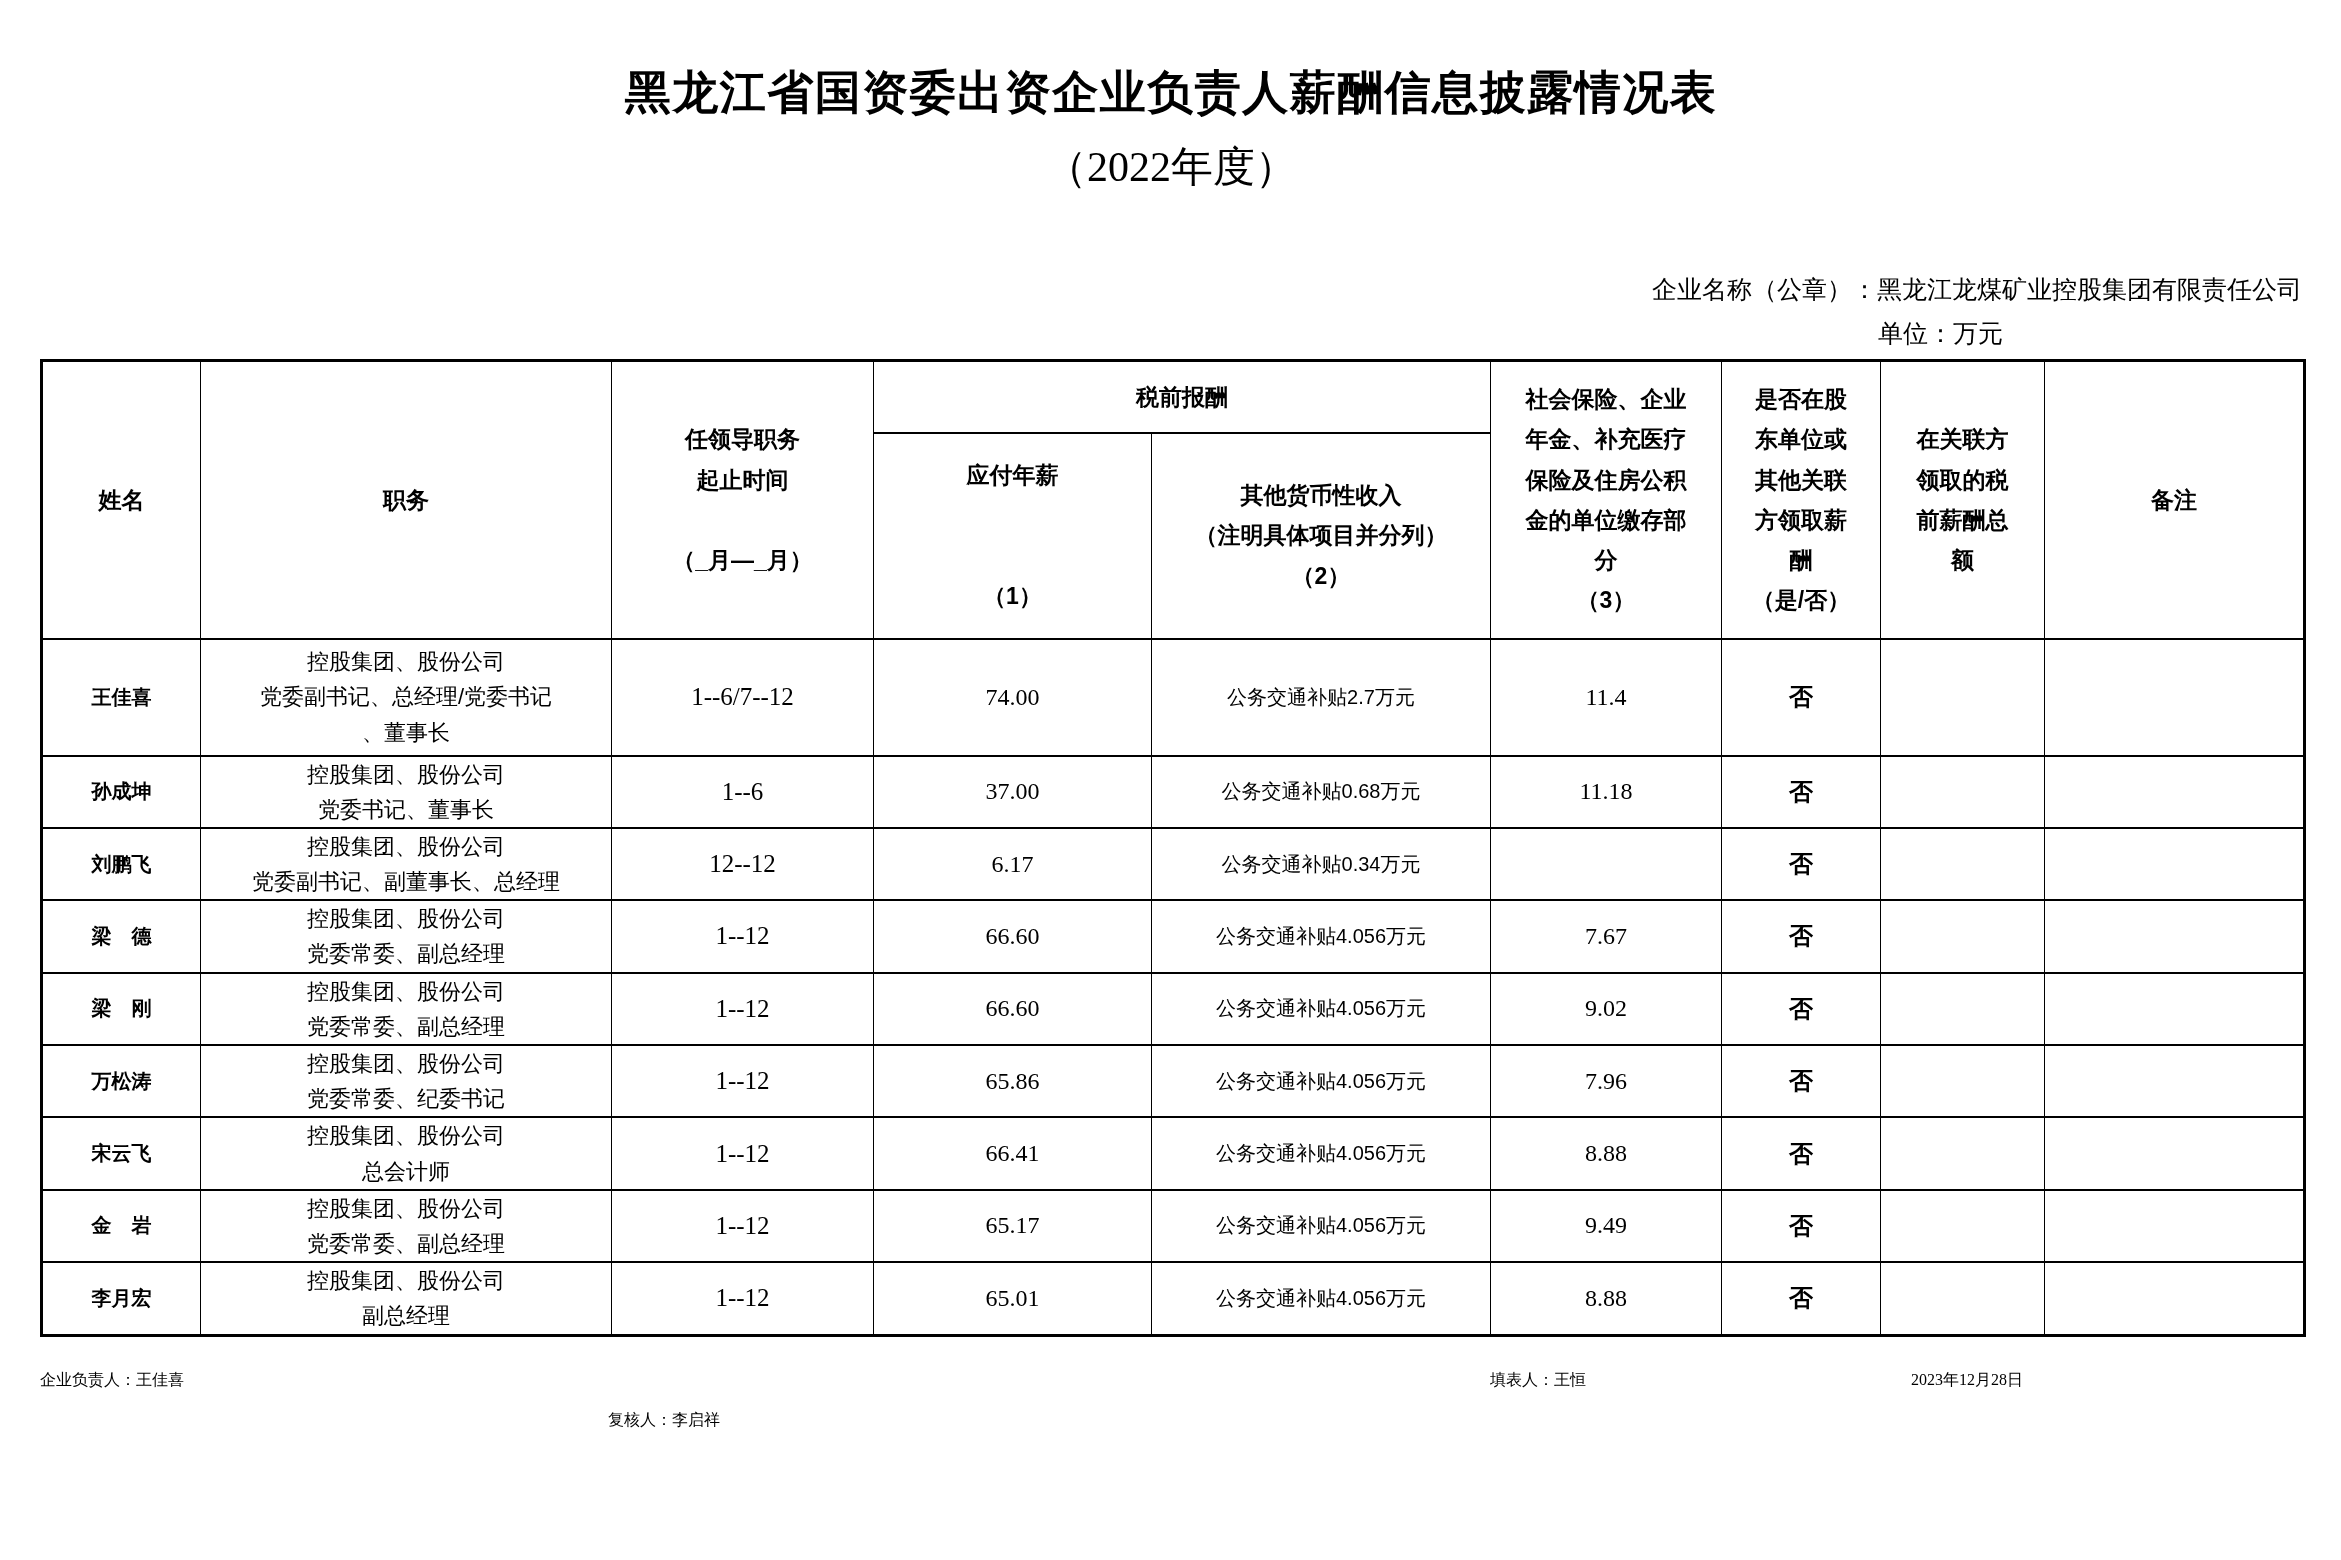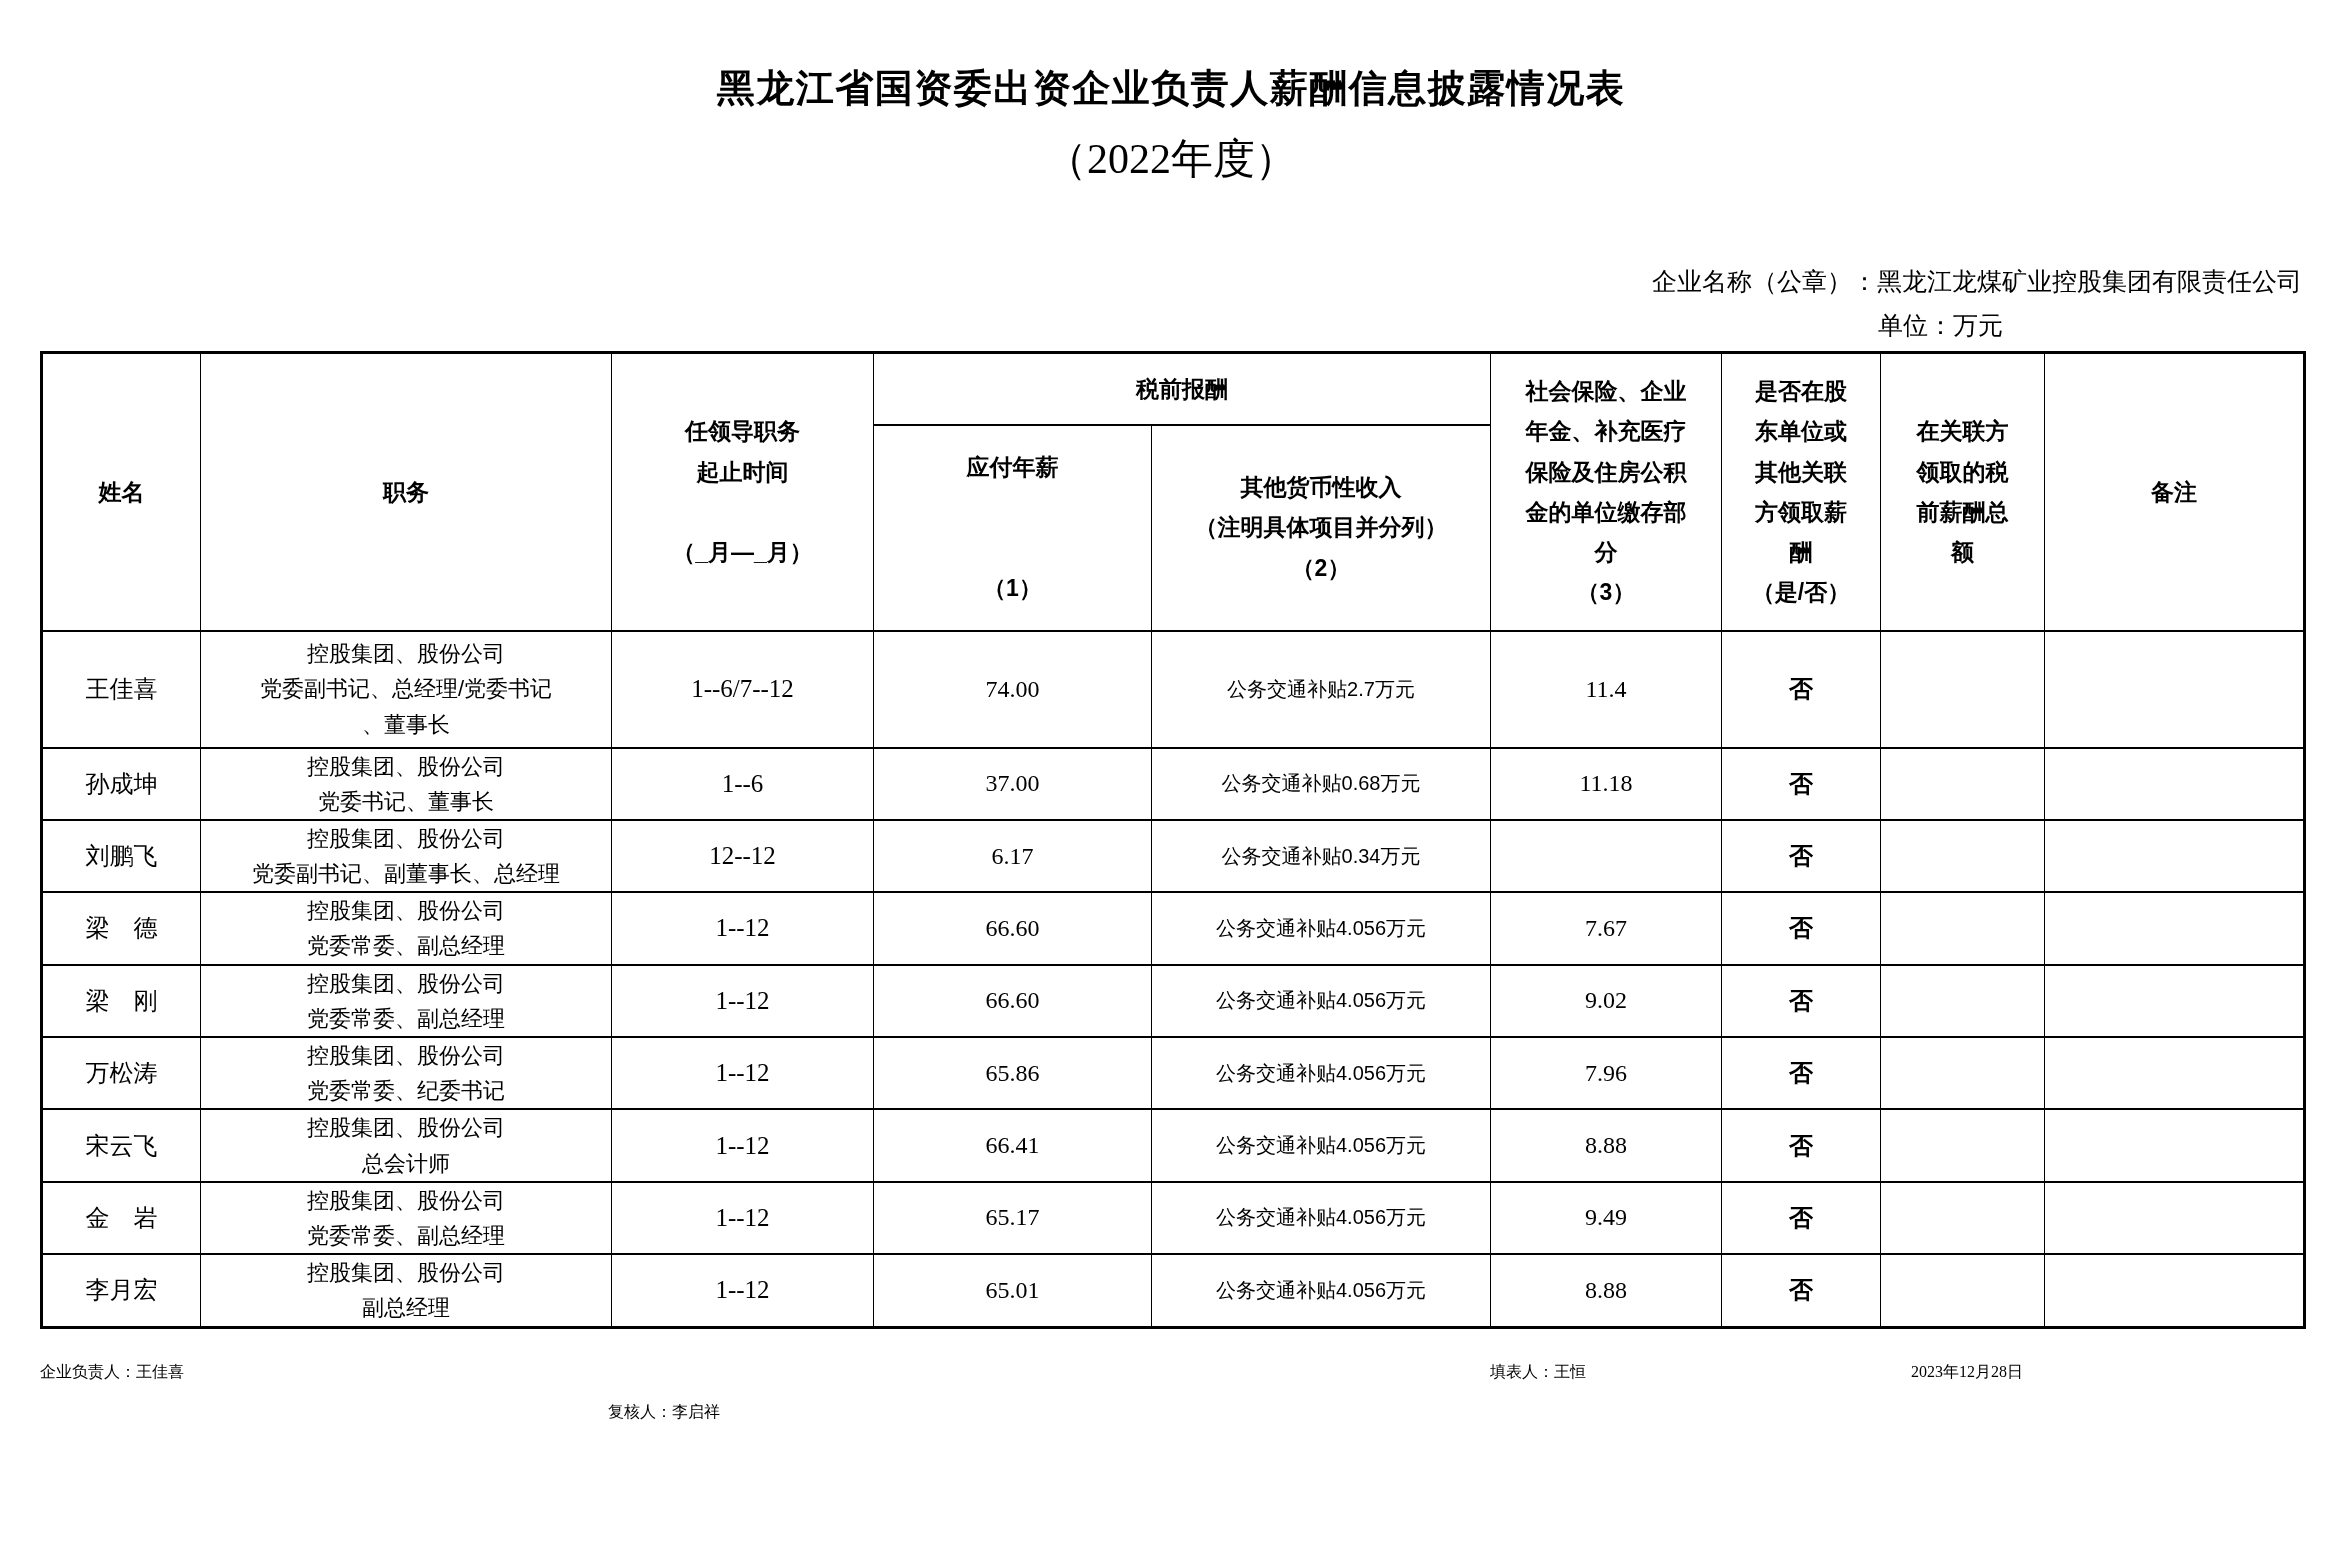--- a/index.html
+++ b/index.html
@@ -9,21 +9,21 @@
     font-family: "Liberation Serif", serif;
     overflow: hidden;
   }
   .page { padding: 0 40px; }
 
   .title {
     margin-top: 69px;
     text-align: center;
     font-family: "Liberation Sans", sans-serif;
     font-weight: 700;
-    font-size: 38px;
+    font-size: 46px;
     letter-spacing: 1.5px;
     line-height: 1;
   }
   .subtitle {
     margin-top: 31px;
     text-align: center;
     font-size: 42px;
     line-height: 1;
   }
 
@@ -58,21 +58,21 @@
     font-weight: 700;
     font-size: 23px;
     line-height: 1.75;
   }
   .pre { white-space: pre-line; }
   tr.h-group { height: 72px; }
   tr.h-sub   { height: 206px; }
   tbody tr   { height: 62px; }
   tbody tr:first-child { height: 117px; }
 
-  td.c-name     { font-size: 24px; }
+  td.c-name     { font-size: 20px; font-weight: bold; }
   td.c-position { font-size: 22px; line-height: 1.6; white-space: pre-line;
                   font-family: "Liberation Sans", sans-serif; }
   td.c-tenure   { font-size: 25px; }
   td.c-salary, td.c-social { font-size: 24px; }
   td.c-other    { font-size: 20px; font-family: "Liberation Sans", sans-serif; }
   td.c-related  { font-size: 24px; font-weight: 700; }
   td.c-related_total, td.c-remark { font-size: 22px; }
 
   .footer {
     position: relative;

